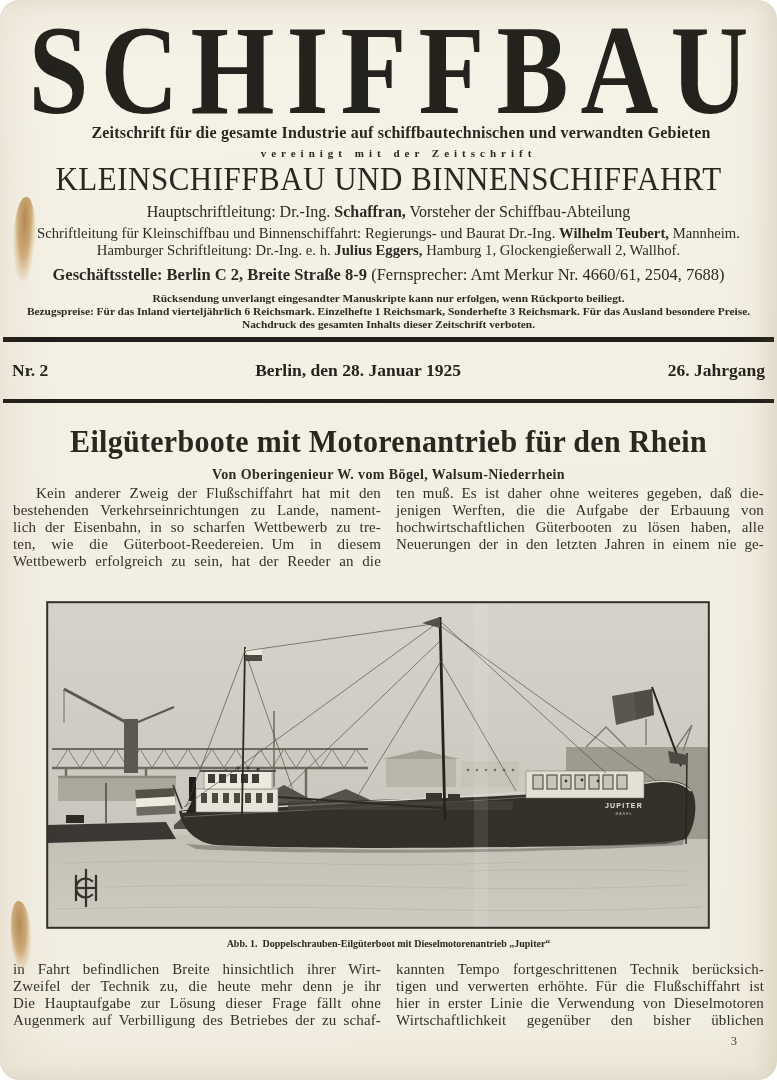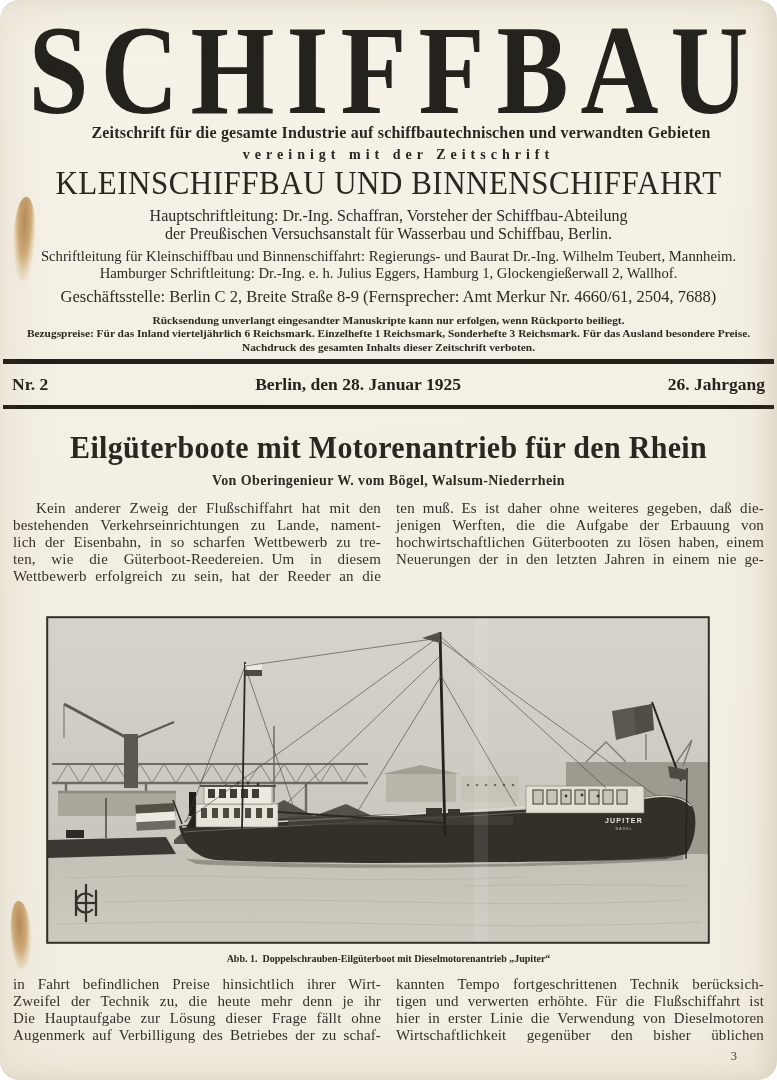--- a/index.html
+++ b/index.html
@@ -17,41 +17,41 @@
   }
   .center{text-align:center;}
   .masthead-title{
     margin-top:14px;height:102px;text-align:center;
     font-family:"Liberation Serif",serif;font-weight:bold;
     font-size:108px;line-height:.93;letter-spacing:12px;text-indent:12px;
     transform:scaleY(1.18);transform-origin:50% 12%;
     color:#24221d;white-space:nowrap;
   }
   .subtitle{margin-top:8px;font-size:16px;font-weight:bold;letter-spacing:.2px;white-space:nowrap;color:#2a2721;padding-left:25px;}
-  .united{margin-top:5px;font-size:14px;font-weight:bold;letter-spacing:5px;color:#2a2721;margin-left:20px;}
+  .united{margin-top:5px;font-size:11px;font-weight:bold;letter-spacing:5px;color:#2a2721;margin-left:20px;}
   .klein{margin-top:1px;font-size:31px;line-height:1.12;letter-spacing:.5px;white-space:nowrap;
          transform:scaleY(1.12);transform-origin:top center;color:#2a2721;}
   .editors1{margin-top:8px;}
   .editors1 .cline{font-size:16px;line-height:1.16;white-space:nowrap;text-align:center;}
   .editors2{margin-top:4px;}
   .editors2 .cline{font-size:14.7px;line-height:1.14;white-space:nowrap;text-align:center;}
   .office{margin-top:6px;}
   .office .cline{font-size:16.5px;line-height:1.2;white-space:nowrap;text-align:center;}
-  .bseg{font-weight:normal;}
+  .bseg{font-weight:bold;}
   .notices{margin-top:7px;font-family:Liberation Serif, serif;}
   .notice-line{font-size:11.4px;font-weight:bold;line-height:1.17;text-align:center;white-space:nowrap;}
   .rule{height:5px;background:#211f1a;margin:0 3px;}
   .rule.thin{height:4px;}
   .rule.top{margin-top:5px;}
   .issue-bar{display:flex;justify-content:space-between;align-items:center;height:41px;
-             padding:0 12px;font-weight:bold;font-size:17.5px;color:#26231d;}
+             padding:8px 12px;font-weight:bold;font-size:17.5px;color:#26231d;}
   .article-title{margin-top:20px;font-size:30px;font-weight:bold;letter-spacing:.3px;
                  transform:scaleY(1.08);transform-origin:top center;color:#2a2721;}
   .byline{margin-top:10px;font-size:14px;font-weight:bold;letter-spacing:.4px;}
-  .columns{display:grid;grid-template-columns:1fr 1fr;column-gap:15px;padding:0 13px;margin-top:11px;}
+  .columns{display:grid;grid-template-columns:1fr 1fr;column-gap:15px;padding:0 13px;margin-top:2px;}
   .jline{font-size:15px;line-height:17px;letter-spacing:.15px;
          text-align:justify;text-align-last:justify;white-space:normal;color:#33302a;}
   .figure{width:664px;margin:31px 0 0 46px;}
   .figure svg{display:block;}
   .caption{margin-top:9px;font-size:10px;font-weight:bold;color:#2a2721;}
   .columns.bottom{margin-top:12px;}
   .page-num{margin-top:5px;padding-right:40px;text-align:right;font-size:12.5px;color:#3a362f;}
   .stain{position:absolute;pointer-events:none;}
   .stain.s1{left:13px;top:197px;width:22px;height:84px;transform:rotate(2deg);
     background:radial-gradient(ellipse at 50% 28%,#a97a41 0%,#c89d63 40%,rgba(214,184,132,.55) 60%,rgba(214,184,132,0) 78%);
@@ -68,21 +68,20 @@
   <div class="stain s1"></div>
   <div class="stain s2"></div>
 
   <div>
     <div class="masthead-title">SCHIFFBAU</div>
     <div class="subtitle center">Zeitschrift für die gesamte Industrie auf schiffbautechnischen und verwandten Gebieten</div>
     <div class="united center">vereinigt mit der Zeitschrift</div>
     <div class="klein center">KLEINSCHIFFBAU UND BINNENSCHIFFAHRT</div>
     <div class="editors1">
         <div class="cline"><span>Hauptschriftleitung: Dr.-Ing. </span><span class="bseg">Schaffran,</span><span> Vorsteher der Schiffbau-Abteilung</span></div>
-        <div class="cline"><span>der Preußischen Versuchsanstalt für Wasserbau und Schiffbau, Berlin.</span></div>
       </div>
     <div class="editors2">
         <div class="cline"><span>Schriftleitung für Kleinschiffbau und Binnenschiffahrt: Regierungs- und Baurat Dr.-Ing. </span><span class="bseg">Wilhelm Teubert,</span><span> Mannheim.</span></div>
         <div class="cline"><span>Hamburger Schriftleitung: Dr.-Ing. e. h. </span><span class="bseg">Julius Eggers,</span><span> Hamburg 1, Glockengießerwall 2, Wallhof.</span></div>
       </div>
     <div class="office">
         <div class="cline"><span class="bseg">Geschäftsstelle: Berlin C 2, Breite Straße 8-9</span><span> (Fernsprecher: Amt Merkur Nr. 4660/61, 2504, 7688)</span></div>
       </div>
     <div class="notices">
         <div class="notice-line">Rücksendung unverlangt eingesandter Manuskripte kann nur erfolgen, wenn Rückporto beiliegt.</div>
@@ -107,21 +106,21 @@
       <div>
           <div class="jline">   Kein anderer Zweig der Flußschiffahrt hat mit den</div>
           <div class="jline">bestehenden Verkehrseinrichtungen zu Lande, nament-</div>
           <div class="jline">lich der Eisenbahn, in so scharfen Wettbewerb zu tre-</div>
           <div class="jline">ten, wie die Güterboot-Reedereien. Um in diesem</div>
           <div class="jline">Wettbewerb erfolgreich zu sein, hat der Reeder an die</div>
         </div>
       <div>
           <div class="jline">ten muß. Es ist daher ohne weiteres gegeben, daß die-</div>
           <div class="jline">jenigen Werften, die die Aufgabe der Erbauung von</div>
-          <div class="jline">hochwirtschaftlichen Güterbooten zu lösen haben, einem</div>
+          <div class="jline">hochwirtschaftlichen Güterbooten zu lösen haben, alle</div>
           <div class="jline">Neuerungen der in den letzten Jahren in einem nie ge-</div>
         </div>
     </div>
 
     <div class="figure">
       <svg viewBox="0 0 664 328" width="664" height="328">
         <defs>
           <linearGradient id="sky" x1="0" y1="0" x2="0" y2="1">
             <stop offset="0" stop-color="#d6d3ca"></stop>
               <stop offset="1" stop-color="#c9c6bd"></stop>
@@ -284,21 +283,21 @@
         </g>
 
         <rect x="1.2" y="1.2" width="661.6" height="325.6" fill="none" stroke="#34302a" stroke-width="2"></rect>
       </svg>
     </div>
 
     <div class="caption center">Abb. 1. Doppelschrauben-Eilgüterboot mit Dieselmotorenantrieb „Jupiter“</div>
 
     <div class="columns bottom">
       <div>
-          <div class="jline">in Fahrt befindlichen Preise hinsichtlich ihrer Wirt-</div>
+          <div class="jline">in Fahrt befindlichen Breite hinsichtlich ihrer Wirt-</div>
           <div class="jline">Zweifel der Technik zu, die heute mehr denn je ihr</div>
           <div class="jline">Die Hauptaufgabe zur Lösung dieser Frage fällt ohne</div>
           <div class="jline">Augenmerk auf Verbilligung des Betriebes der zu schaf-</div>
         </div>
       <div>
           <div class="jline">kannten Tempo fortgeschrittenen Technik berücksich-</div>
           <div class="jline">tigen und verwerten erhöhte. Für die Flußschiffahrt ist</div>
           <div class="jline">hier in erster Linie die Verwendung von Dieselmotoren</div>
           <div class="jline">Wirtschaftlichkeit gegenüber den bisher üblichen</div>
         </div>

